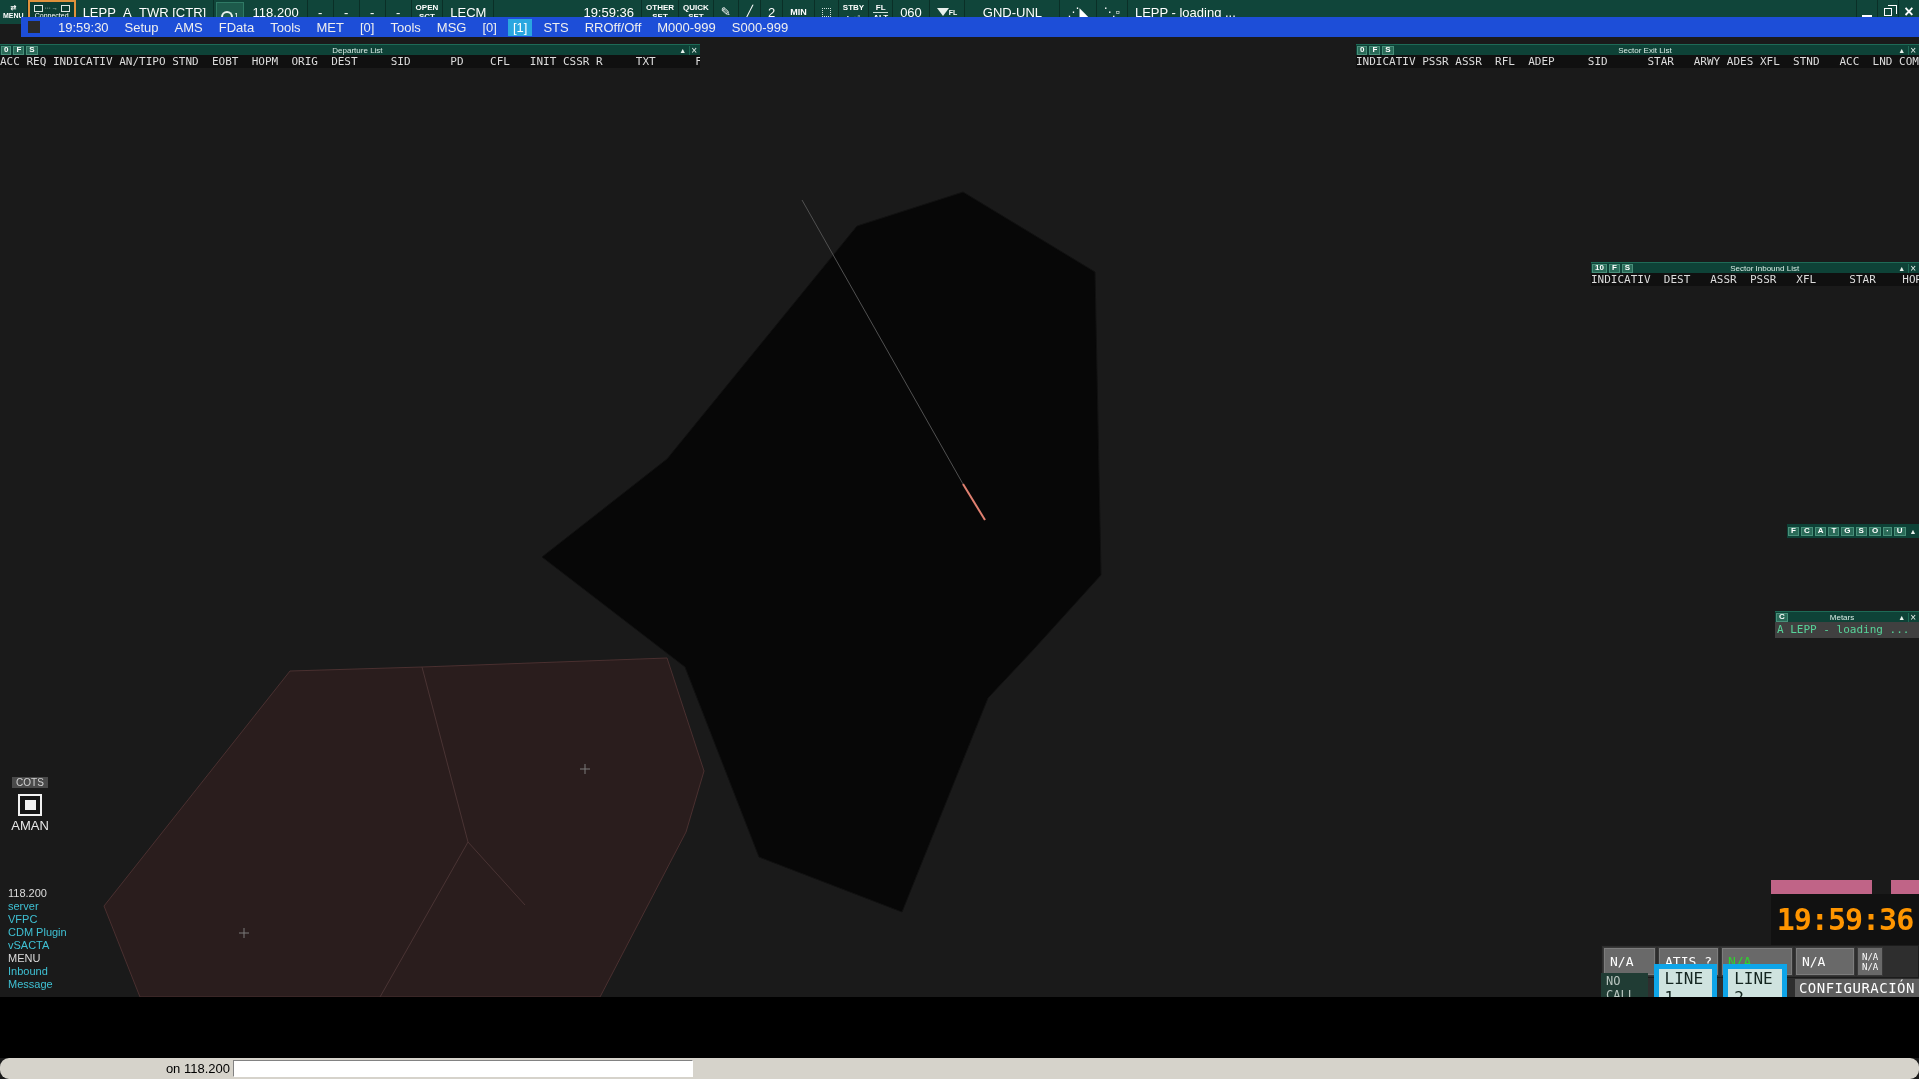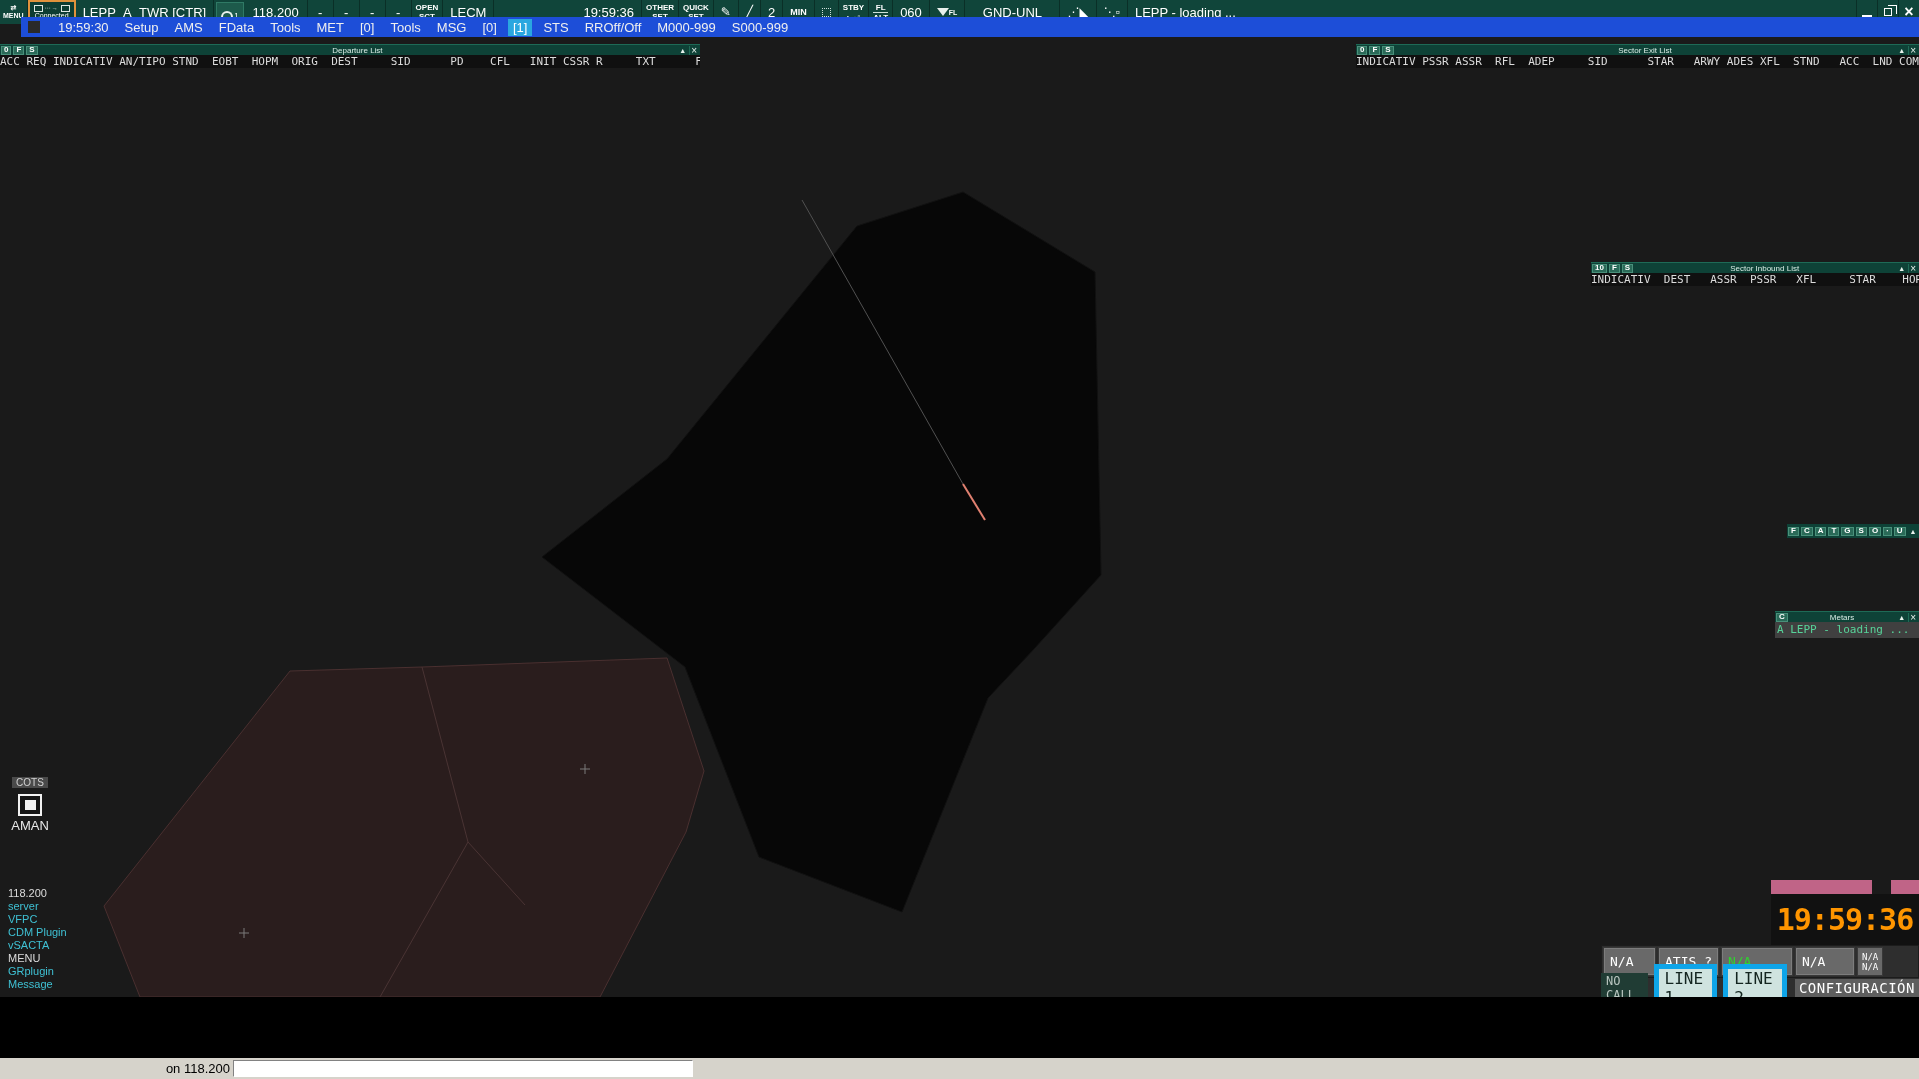--- a/index.html
+++ b/index.html
@@ -124,21 +124,21 @@
             font-size:12px; padding:1px 5px; margin-left:0; }
   .linebtn { background:#cfe3df; color:#13241f; border:5px solid #0ea5e9;
              font-family:"DejaVu Sans Mono", monospace; font-size:16px; padding:0 6px;
              margin-left:6px; }
   .config { background:#5e5e5e; color:#fff; font-family:"DejaVu Sans Mono", monospace;
             font-size:14px; padding:1px 4px; margin-left:8px; letter-spacing:0.5px; }
 
   
   .chatblack { position:absolute; left:0; top:997px; width:1919px; height:61px; background:#000; }
   .chatbar { position:absolute; left:0; top:1058px; width:1919px; height:21px;
-             background:#d6d3cb; display:flex; align-items:center; }
+             background:#d6d3cb; display:flex; align-items:center;border-radius:9px; }
   .chat-label { color:#000; font-size:13px; margin-left:112px; width:118px; text-align:right; }
   .chat-input { margin-left:3px; width:460px; height:17px; border:1px solid #828282;
                 border-right-color:#fff; border-bottom-color:#fff; background:#fff;
                 font-size:12px; padding:0 2px; outline:none; }
 </style>
 </head>
 <body>
 
 <div class="titlebar">
   <div class="tb-menu">
@@ -355,21 +355,21 @@
   <div class="aman-label">AMAN</div>
 </div>
 
 <div class="plugins">
   <div class="pl-white">118.200</div>
   <div class="pl-cyan">server</div>
   <div class="pl-cyan">VFPC</div>
   <div class="pl-cyan">CDM Plugin</div>
   <div class="pl-cyan">vSACTA</div>
   <div class="pl-white">MENU</div>
-  <div class="pl-cyan">GRplugin</div>
+  <div class="pl-cyan">Inbound</div>
   <div class="pl-cyan">Message</div>
 </div>
 
 <div class="pinkbar1"></div>
 <div class="pinkbar2"></div>
 <div class="clockbox">
   <span class="clock">19:59:36</span>
 </div>
 <div class="voice">
   <span class="v-btn" style="min-width:53px">N/A</span>

